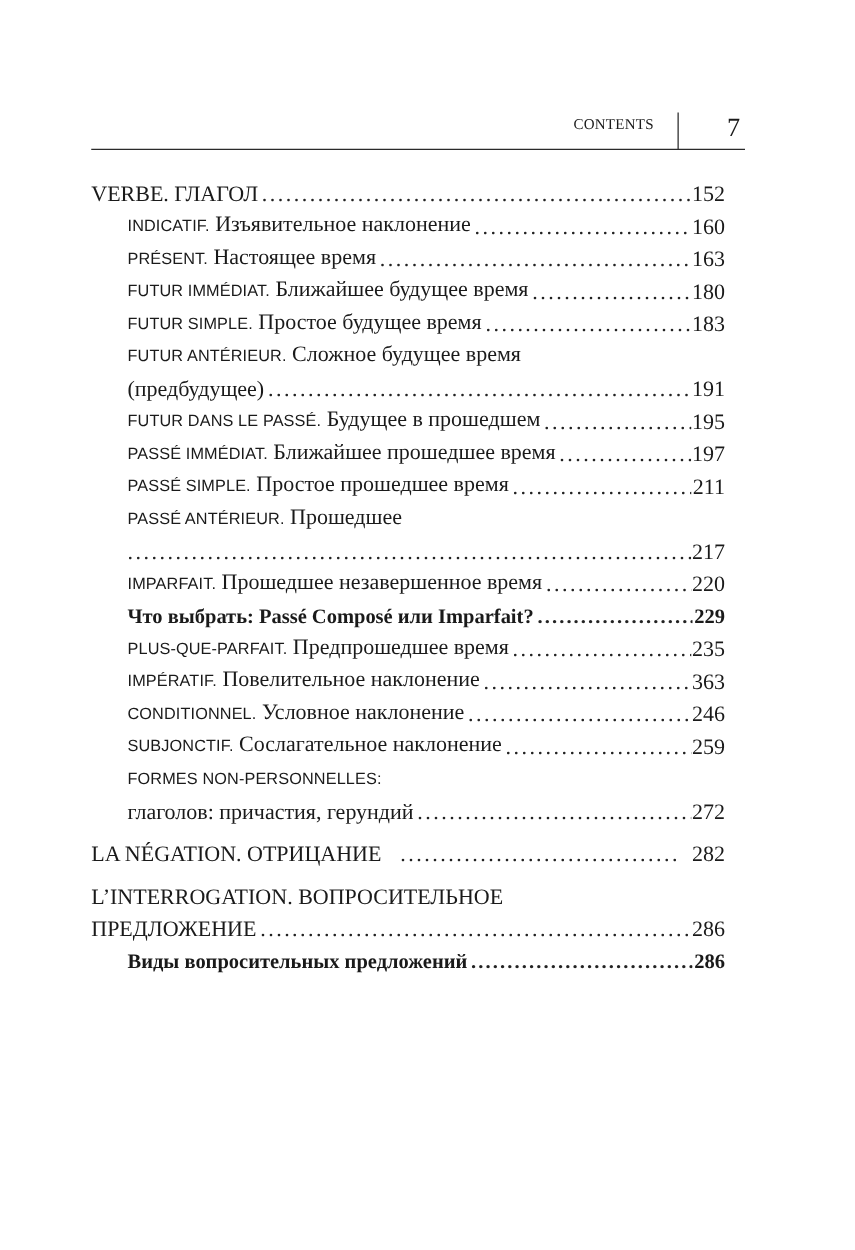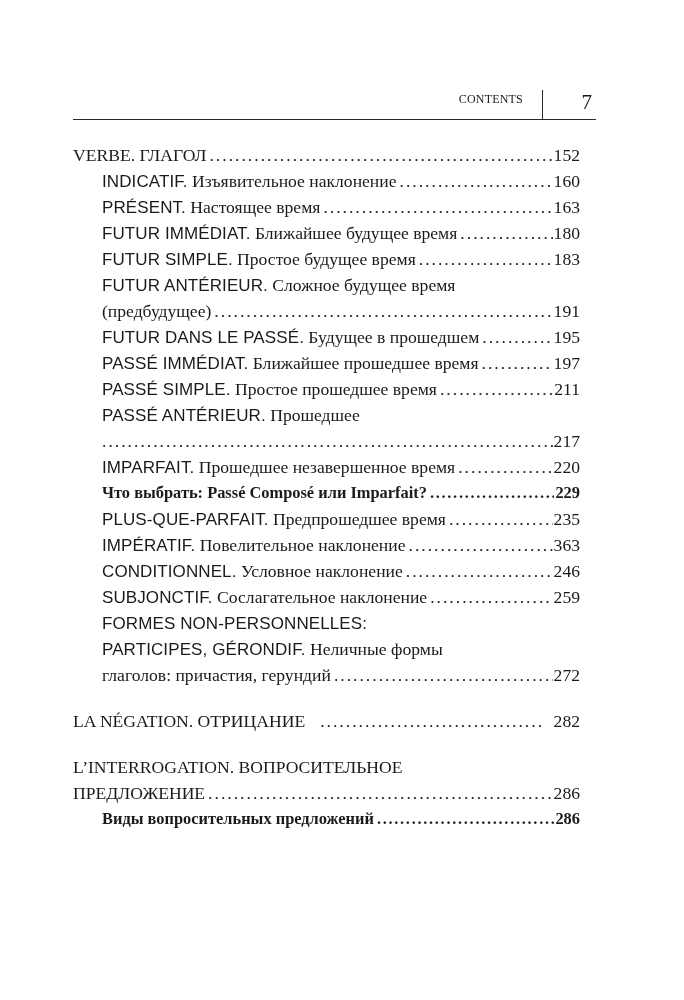--- a/index.html
+++ b/index.html
@@ -7,24 +7,24 @@
          font-family: "Liberation Serif", "DejaVu Serif", serif; color: #1a1a1a; }
   .header { position: absolute; left: 73px; top: 86px; width: 523px; height: 33px;
             border-bottom: 1.3px solid #2a2a2a; }
   .header-title { position: absolute; right: 73px; top: 6px; font-size: 12px; letter-spacing: 0.2px; }
   .header-sep { position: absolute; left: 469px; top: 4px; width: 0; height: 30px; border-left: 1.3px solid #2a2a2a; }
   .header-page { position: absolute; right: 4px; top: 4px; font-size: 21px; }
   .toc { position: absolute; left: 73px; top: 142px; width: 507px; }
   .entry { position: relative; font-size: 17.6px; line-height: 26px; height: 26px; white-space: nowrap; }
   .entry.l2 { padding-left: 29px; }
   .entry.l3 { padding-left: 29px; font-size: 16.4px; font-weight: bold; }
-  .entry.gap { margin-top: 20px; gap: 12px; }
-  .row { display: flex; align-items: flex-start; }
+  .entry.gap { margin-top: 8px; gap: 12px; }
+  .row { display: flex; align-items: flex-end; }
   .title { flex: 0 0 auto; padding-right: 3px; }
-  .sans { font-family: "Liberation Sans", "DejaVu Sans", sans-serif; font-size: 17px; letter-spacing: 0.1px; }
+  .sans { font-family: "Liberation Sans", "DejaVu Sans", sans-serif; font-size: 13px; letter-spacing: 0.1px; }
   .ru { font-family: "Liberation Serif", serif; }
   .dots { flex: 1 1 auto; overflow: hidden; color: #222; letter-spacing: 3.2px; }
   .dots::before { content: ". . . . . . . . . . . . . . . . . . . . . . . . . . . . . . . . . . . . . . . . . . . . . . . . . . . . . . . . . . . . . . . . . . . . . . . . . . . . . . ."; letter-spacing: -1.2px; word-spacing: 0; }
   .dots { letter-spacing: 0; }
   .page { flex: 0 0 auto; padding-left: 1px; }
 </style>
 </head>
 <body>
 
 <div class="header">
@@ -116,23 +116,20 @@
     </div>
     <div class="entry row l2">
       <span class="title"><span class="sans">SUBJONCTIF.</span><span class="ru"> Сослагательное наклонение</span></span>
       <span class="dots"></span>
       <span class="page">259</span>
     </div>
     <div class="entry row l2">
       <span class="title"><span class="sans">FORMES NON-PERSONNELLES:</span></span>
     </div>
     <div class="entry row l2">
-      <span class="title"><span class="sans">PARTICIPES, GÉRONDIF.</span><span class="ru"> Неличные формы</span></span>
-    </div>
-    <div class="entry row l2">
       <span class="title"><span class="ru">глаголов: причастия, герундий</span></span>
       <span class="dots"></span>
       <span class="page">272</span>
     </div>
     <div class="entry row l1 gap">
       <span class="title"><span class="">LA NÉGATION.</span><span class="ru"> ОТРИЦАНИЕ</span></span>
       <span class="dots"></span>
       <span class="page">282</span>
     </div>
     <div class="entry row l1 gap">

